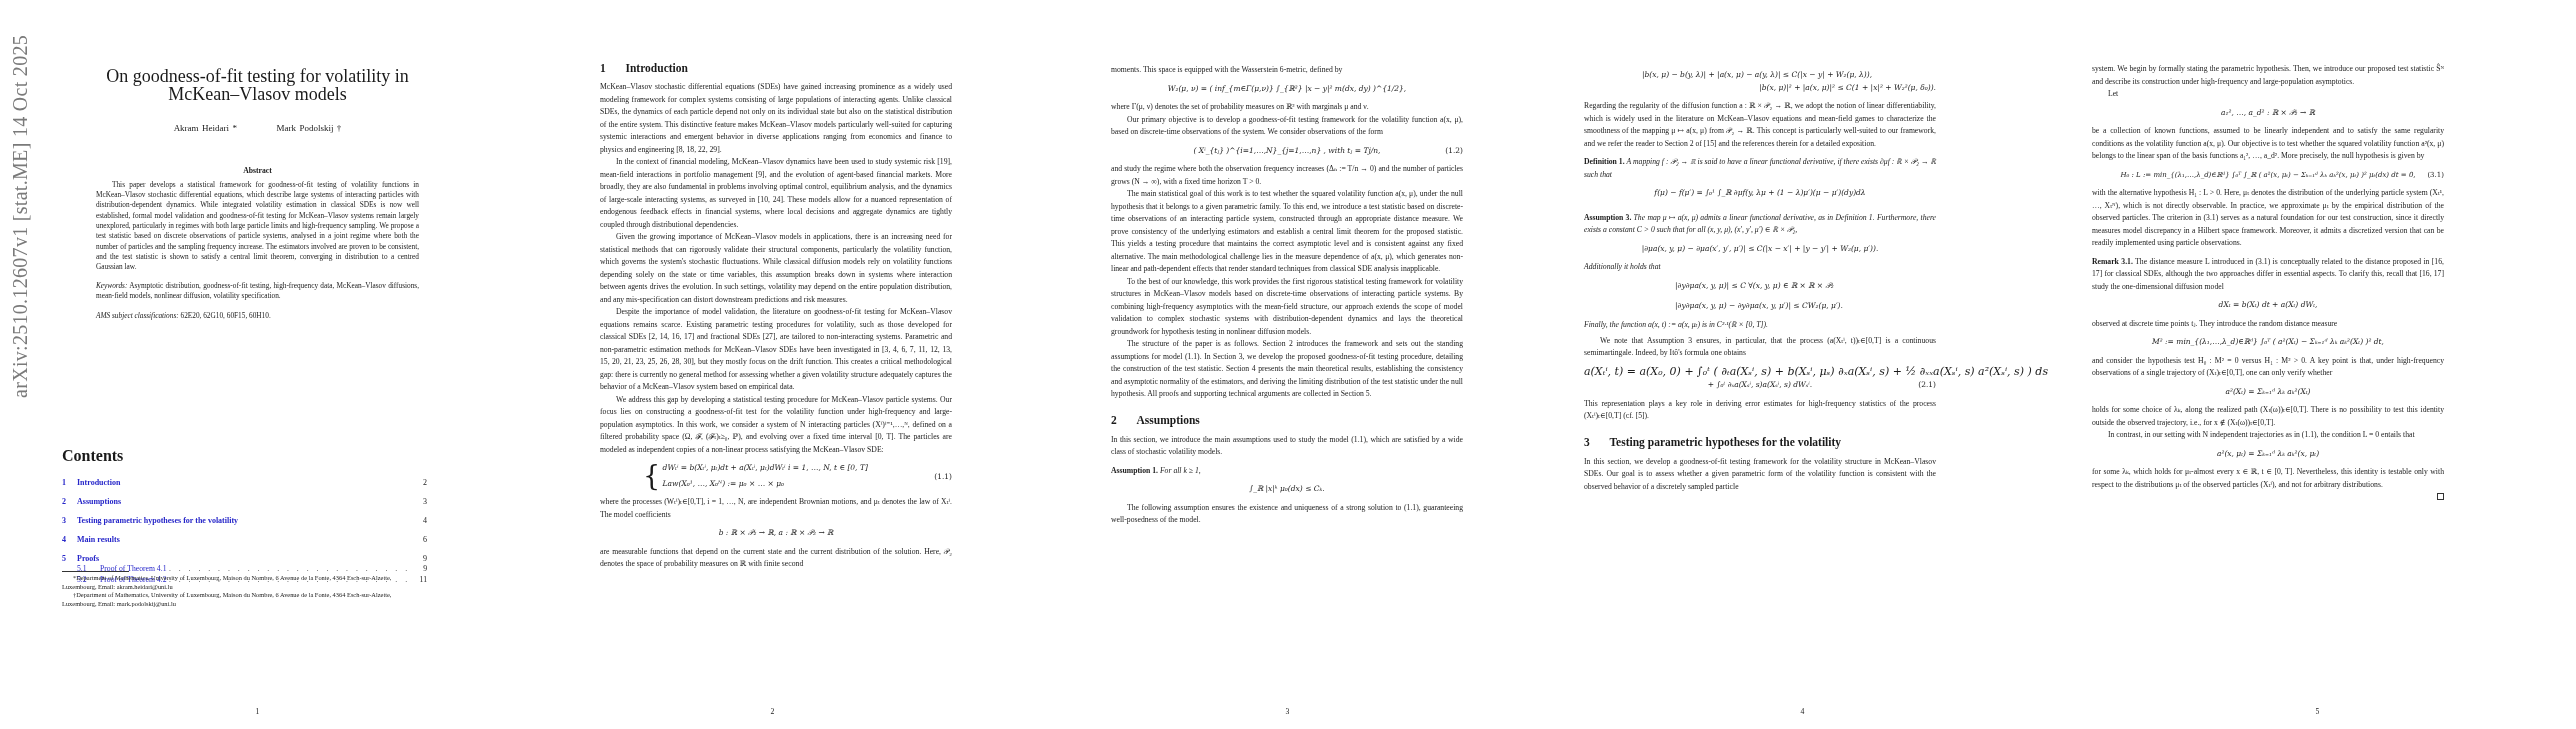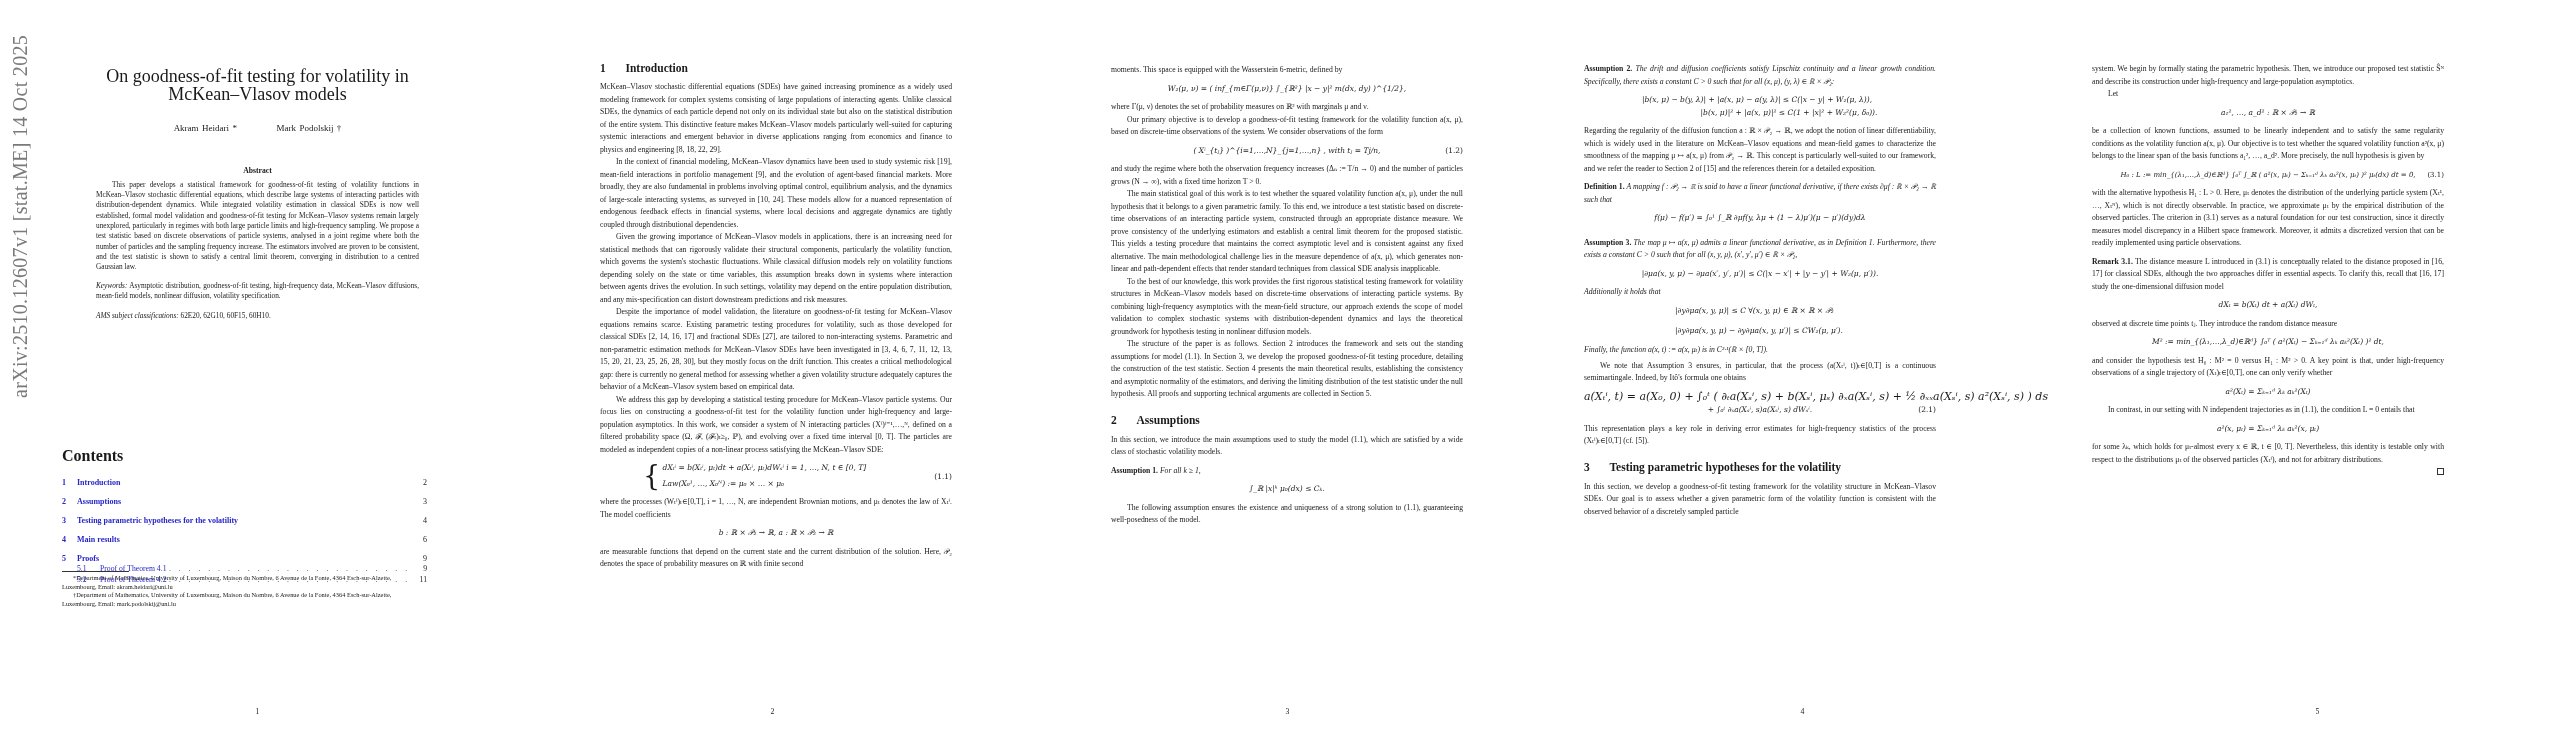--- a/index.html
+++ b/index.html
@@ -125,21 +125,21 @@
       <div class="sec"><span class="num">1</span><span>Introduction</span></div>
       <p>McKean–Vlasov stochastic differential equations (SDEs) have gained increasing prominence as a widely used modeling framework for complex systems consisting of large populations of interacting agents. Unlike classical SDEs, the dynamics of each particle depend not only on its individual state but also on the statistical distribution of the entire system. This distinctive feature makes McKean–Vlasov models particularly well-suited for capturing systemic interactions and emergent behavior in diverse applications ranging from economics and finance to physics and engineering [8, 18, 22, 29].</p>
       <p class="ind">In the context of financial modeling, McKean–Vlasov dynamics have been used to study systemic risk [19], mean-field interactions in portfolio management [9], and the evolution of agent-based financial markets. More broadly, they are also fundamental in problems involving optimal control, equilibrium analysis, and the dynamics of large-scale interacting systems, as surveyed in [10, 24]. These models allow for a nuanced representation of endogenous feedback effects in financial systems, where local decisions and aggregate dynamics are tightly coupled through distributional dependencies.</p>
       <p class="ind">Given the growing importance of McKean–Vlasov models in applications, there is an increasing need for statistical methods that can rigorously validate their structural components, particularly the volatility function, which governs the system's stochastic fluctuations. While classical diffusion models rely on volatility functions depending solely on the state or time variables, this assumption breaks down in systems where interaction between agents drives the evolution. In such settings, volatility may depend on the entire population distribution, and any mis-specification can distort downstream predictions and risk measures.</p>
       <p class="ind">Despite the importance of model validation, the literature on goodness-of-fit testing for McKean–Vlasov equations remains scarce. Existing parametric testing procedures for volatility, such as those developed for classical SDEs [2, 14, 16, 17] and fractional SDEs [27], are tailored to non-interacting systems. Parametric and non-parametric estimation methods for McKean–Vlasov SDEs have been investigated in [3, 4, 6, 7, 11, 12, 13, 15, 20, 21, 23, 25, 26, 28, 30], but they mostly focus on the drift function. This creates a critical methodological gap: there is currently no general method for assessing whether a given volatility structure adequately captures the behavior of a McKean–Vlasov system based on empirical data.</p>
       <p class="ind">We address this gap by developing a statistical testing procedure for McKean–Vlasov particle systems. Our focus lies on constructing a goodness-of-fit test for the volatility function under high-frequency and large-population asymptotics. In this work, we consider a system of N interacting particles (Xⁱ)ⁱ⁼¹,…,ᴺ, defined on a filtered probability space (Ω, 𝓕, (𝓕ₜ)ₜ≥₀, ℙ), and evolving over a fixed time interval [0, T]. The particles are modeled as independent copies of a non-linear process satisfying the McKean–Vlasov SDE:</p>
       <div class="eq" style="text-align:left;padding-left:43px">
         <span class="cases">
           <span class="brace">{</span>
           <span>
-            <div>dXₜⁱ = b(Xₜⁱ, μₜ)dt + a(Xₜⁱ, μₜ)dWₛⁱ        i = 1, …, N,   t ∈ [0, T]</div>
+            <div>dWₜⁱ = b(Xₜⁱ, μₜ)dt + a(Xₜⁱ, μₜ)dWₜⁱ        i = 1, …, N,   t ∈ [0, T]</div>
             <div style="margin-top:3px">Law(X₀¹, …, X₀ᴺ) := μ₀ × … × μ₀</div>
           </span>
         </span>
         <span class="eqno" style="top:8.5px">(1.1)</span>
       </div>
       <p>where the processes (Wₜⁱ)ₜ∈[0,T], i = 1, …, N, are independent Brownian motions, and μₜ denotes the law of Xₜⁱ. The model coefficients</p>
       <div class="eq">b : ℝ × 𝒫₂ → ℝ,        a : ℝ × 𝒫₂ → ℝ</div>
       <p>are measurable functions that depend on the current state and the current distribution of the solution. Here, 𝒫₂ denotes the space of probability measures on ℝ with finite second</p>
     </div>
     <div class="page-num">2</div>
@@ -161,23 +161,22 @@
       <div class="sp"></div>
       <p><span class="bold">Assumption 1.</span> <span class="it">For all k ≥ 1,</span></p>
       <div class="eq">∫_ℝ |x|ᵏ μ₀(dx) ≤ Cₖ.</div>
       <p class="ind">The following assumption ensures the existence and uniqueness of a strong solution to (1.1), guaranteeing well-posedness of the model.</p>
     </div>
     <div class="page-num">3</div>
   </div>
 
   <div class="page p4">
     <div class="col" style="top:63px">
-      <p><span class="bold">Assumption 2.</span> <span class="it">The drift and diffusion coefficients satisfy Lipschitz continuity and a linear growth condition. Specifically, there exists a constant C &gt; 0 such that for all (x, μ), (y, λ) ∈ ℝ × 𝒫₂:</span></p>
       <div class="eq" style="text-align:left;padding-left:58px;margin-bottom:0">|b(x, μ) − b(y, λ)| + |a(x, μ) − a(y, λ)| ≤ C(|x − y| + W₂(μ, λ)),</div>
-      <div class="eq" style="text-align:center;padding-left:58px;margin-top:0">|b(x, μ)|² + |a(x, μ)|² ≤ C(1 + |x|² + W₂²(μ, δ₀)).</div>
+      <div class="eq" style="text-align:right;padding-left:58px;margin-top:0">|b(x, μ)|² + |a(x, μ)|² ≤ C(1 + |x|² + W₂²(μ, δ₀)).</div>
       <p>Regarding the regularity of the diffusion function a : ℝ × 𝒫₂ → ℝ, we adopt the notion of linear differentiability, which is widely used in the literature on McKean–Vlasov equations and mean-field games to characterize the smoothness of the mapping μ ↦ a(x, μ) from 𝒫₂ → ℝ. This concept is particularly well-suited to our framework, and we refer the reader to Section 2 of [15] and the references therein for a detailed exposition.</p>
       <div class="sp"></div>
       <p><span class="bold">Definition 1.</span> <span class="it">A mapping f : 𝒫₂ → ℝ is said to have a linear functional derivative, if there exists ∂μf : ℝ × 𝒫₂ → ℝ such that</span></p>
       <div class="eq">f(μ) − f(μ′) = ∫₀¹ ∫_ℝ ∂μf(y, λμ + (1 − λ)μ′)(μ − μ′)(dy)dλ</div>
       <div class="sp"></div>
       <p><span class="bold">Assumption 3.</span> <span class="it">The map μ ↦ a(x, μ) admits a linear functional derivative, as in Definition 1. Furthermore, there exists a constant C &gt; 0 such that for all (x, y, μ), (x′, y′, μ′) ∈ ℝ × 𝒫₂,</span></p>
       <div class="eq">|∂μa(x, y, μ) − ∂μa(x′, y′, μ′)| ≤ C(|x − x′| + |y − y′| + W₂(μ, μ′)).</div>
       <p class="it">Additionally it holds that</p>
       <div class="eq" style="text-align:left;padding-left:91px;margin-bottom:0">|∂y∂μa(x, y, μ)| ≤ C        ∀(x, y, μ) ∈ ℝ × ℝ × 𝒫₂</div>
       <div class="eq" style="text-align:left;padding-left:91px;margin-top:8px">|∂y∂μa(x, y, μ) − ∂y∂μa(x, y, μ′)| ≤ CW₂(μ, μ′).</div>
@@ -201,20 +200,21 @@
       <p>be a collection of known functions, assumed to be linearly independent and to satisfy the same regularity conditions as the volatility function a(x, μ). Our objective is to test whether the squared volatility function a²(x, μ) belongs to the linear span of the basis functions a₁², …, a_d². More precisely, the null hypothesis is given by</p>
       <div class="eq" style="font-size:7px"><span>H₀ : L := min_{(λ₁,…,λ_d)∈ℝᵈ} ∫₀ᵀ ∫_ℝ ( a²(x, μₜ) − Σₖ₌₁ᵈ λₖ aₖ²(x, μₜ) )² μₜ(dx) dt = 0,</span><span class="eqno">(3.1)</span></div>
       <p>with the alternative hypothesis H₁ : L &gt; 0. Here, μₜ denotes the distribution of the underlying particle system (Xₜ¹, …, Xₜᴺ), which is not directly observable. In practice, we approximate μₜ by the empirical distribution of the observed particles. The criterion in (3.1) serves as a natural foundation for our test construction, since it directly measures model discrepancy in a Hilbert space framework. Moreover, it admits a discretized version that can be readily implemented using particle observations.</p>
       <div class="sp"></div>
       <p><span class="bold">Remark 3.1.</span> <span>The distance measure L introduced in (3.1) is conceptually related to the distance proposed in [16, 17] for classical SDEs, although the two approaches differ in essential aspects. To clarify this, recall that [16, 17] study the one-dimensional diffusion model</span></p>
       <div class="eq">dXₜ = b(Xₜ) dt + a(Xₜ) dWₜ,</div>
       <p>observed at discrete time points tⱼ. They introduce the random distance measure</p>
       <div class="eq">M² := min_{(λ₁,…,λ_d)∈ℝᵈ} ∫₀ᵀ ( a²(Xₜ) − Σₖ₌₁ᵈ λₖ aₖ²(Xₜ) )² dt,</div>
       <p>and consider the hypothesis test H₀ : M² = 0 versus H₁ : M² &gt; 0. A key point is that, under high-frequency observations of a single trajectory of (Xₜ)ₜ∈[0,T], one can only verify whether</p>
       <div class="eq">a²(Xₜ) = Σₖ₌₁ᵈ λₖ aₖ²(Xₜ)</div>
+      <p>holds for some choice of λₖ, along the realized path (Xₜ(ω))ₜ∈[0,T]. There is no possibility to test this identity outside the observed trajectory, i.e., for x ∉ (Xₜ(ω))ₜ∈[0,T].</p>
       <p class="ind">In contrast, in our setting with N independent trajectories as in (1.1), the condition L = 0 entails that</p>
       <div class="eq">a²(x, μₜ) = Σₖ₌₁ᵈ λₖ aₖ²(x, μₜ)</div>
       <p>for some λₖ, which holds for μₜ-almost every x ∈ ℝ, t ∈ [0, T]. Nevertheless, this identity is testable only with respect to the distributions μₜ of the observed particles (Xₜⁱ), and not for arbitrary distributions.</p>
       <div style="height:8.5px">
           <span class="box"></span>
         </div>
     </div>
     <div class="page-num">5</div>
   </div>
 

